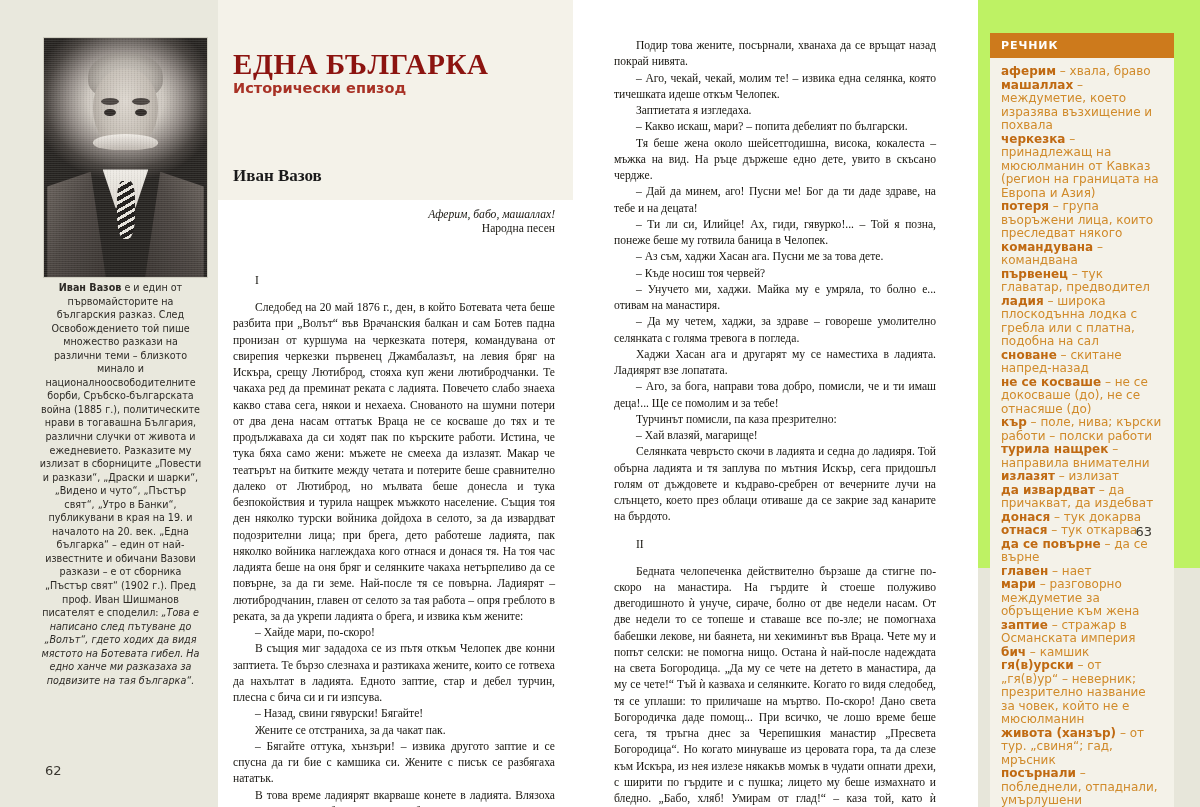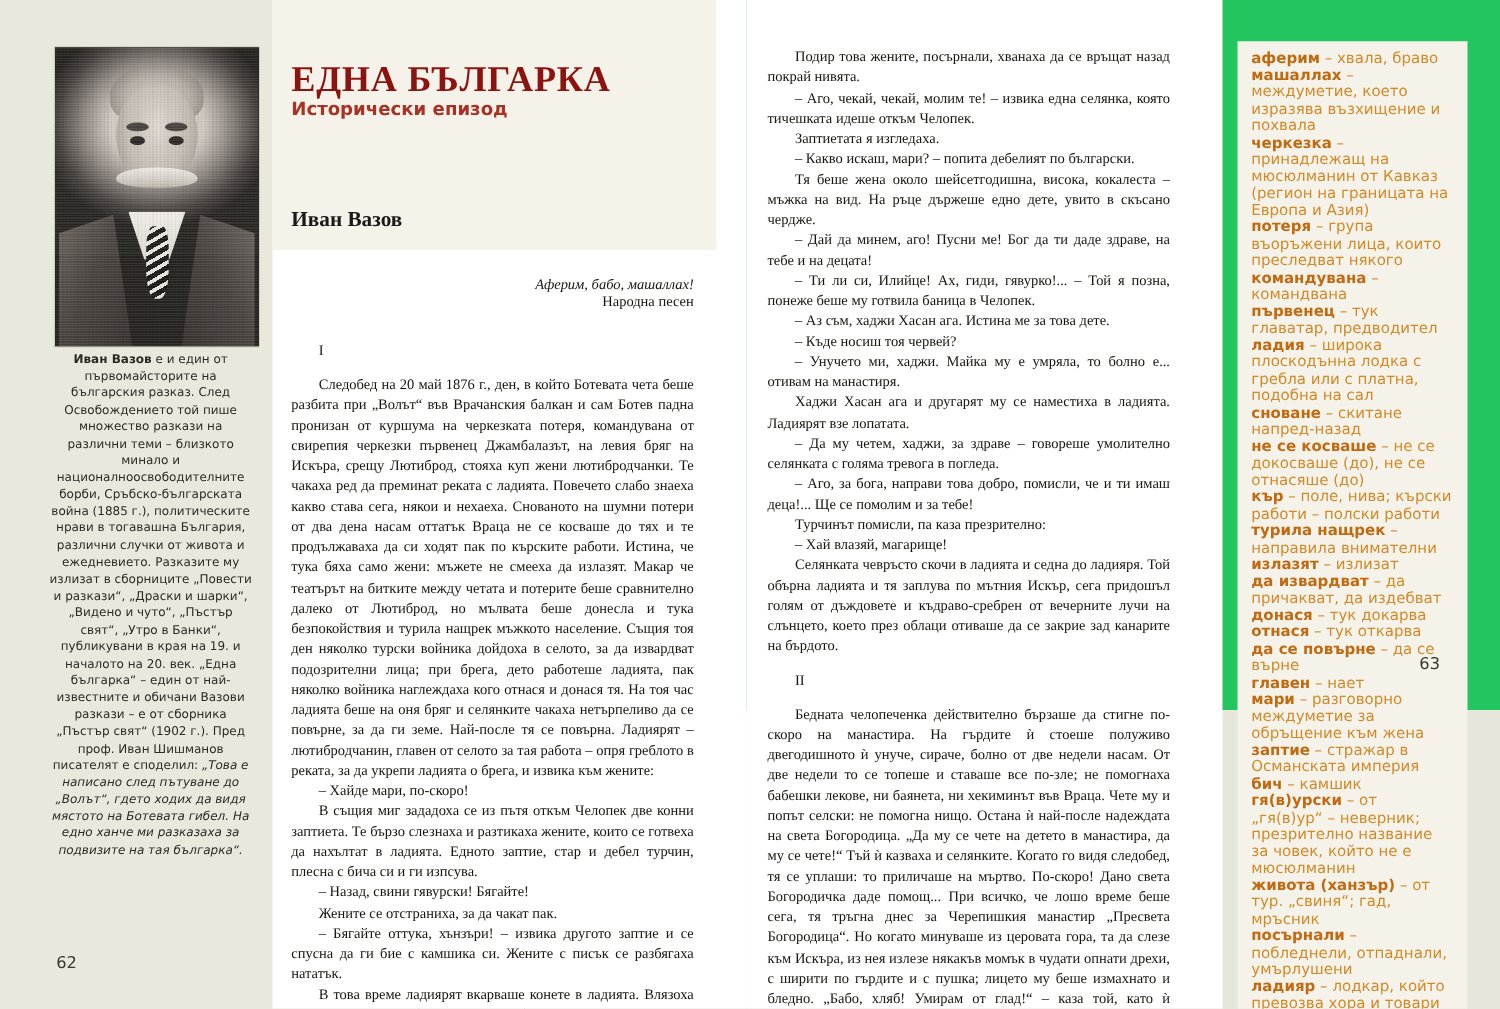--- a/index.html
+++ b/index.html
@@ -84,21 +84,21 @@
     position:absolute;left:233px;top:80px;width:330px;
     font-family:"DejaVu Sans", sans-serif;
     font-weight:bold;font-size:14.5px;color:#a83226;
   }
   .author{
     position:absolute;left:233px;top:166px;width:330px;
     font-family:"Liberation Serif", serif;
     font-weight:bold;font-size:17px;color:#1a1a1a;
   }
   .epigraph{
-    position:absolute;left:233px;top:221px;width:322px;
+    position:absolute;left:233px;top:208px;width:322px;
     text-align:right;font-size:11.6px;line-height:14.4px;color:#17150f;
   }
   .epigraph .q{font-style:italic;}
   .sectmark{
     font-size:11.6px;line-height:16.2px;color:#17150f;
     margin:11px 0 11px 22px;
   }
 
   .col{
     font-family:"Liberation Serif", serif;
@@ -109,21 +109,21 @@
     hyphens:manual;
   }
   .col p{margin:0;text-indent:22px;}
 
   .col-left{
     position:absolute;left:233px;top:262px;width:322px;
   }
 
   
   .page-right{
-    position:relative;width:603px;height:568px;background:#22c55e;flex:0 0 603px;
+    position:relative;width:603px;height:568px;background:#bef264;flex:0 0 603px;
   }
   .right-white{
     position:absolute;left:0px;top:0;width:381px;height:807px;background:#ffffff;
   }
   .col-right{
     position:absolute;left:17px;top:38px;width:322px;
   }
 
   
   .glossary{
@@ -215,37 +215,38 @@
 
     <div class="col col-right">
       <div id="right-paras-a">
           <p>Подир това жените, посърнали, хванаха да се връщат назад покрай нивята.</p>
           <p>– Аго, чекай, чекай, молим те! – извика една селянка, която тичешката идеше откъм Челопек.</p>
           <p>Заптиетата я изгледаха.</p>
           <p>– Какво искаш, мари? – попита дебелият по български.</p>
           <p>Тя беше жена около шейсетгодишна, висока, кокалеста – мъжка на вид. На ръце държеше едно дете, увито в скъсано черджe.</p>
           <p>– Дай да минем, аго! Пусни ме! Бог да ти даде здраве, на тебе и на децата!</p>
           <p>– Ти ли си, Илийце! Ах, гиди, гявурко!... – Той я позна, понеже беше му готвила баница в Челопек.</p>
-          <p>– Аз съм, хаджи Хасан ага. Истина ме за това дете.</p>
+          <p>– Аз съм, хаджи Хасан ага. Пусни ме за това дете.</p>
           <p>– Къде носиш тоя червей?</p>
           <p>– Унучето ми, хаджи. Майка му е умряла, то болно е... отивам на манастиря.</p>
+          <p>– Да му четем, хаджи, за здраве – говореше умолително селянката с голяма тревога в погледа.</p>
           <p>Хаджи Хасан ага и другарят му се наместиха в ладията. Ладиярят взе лопатата.</p>
-          <p>– Да му четем, хаджи, за здраве – говореше умолително селянката с голяма тревога в погледа.</p>
           <p>– Аго, за бога, направи това добро, помисли, че и ти имаш деца!... Ще се помолим и за тебе!</p>
           <p>Турчинът помисли, па каза презрително:</p>
           <p>– Хай влазяй, магарище!</p>
           <p>Селянката чевръсто скочи в ладията и седна до ладияря. Той обърна ладията и тя заплува по мътния Искър, сега придошъл голям от дъждовете и къдраво-сребрен от вечерните лучи на слънцето, което през облаци отиваше да се закрие зад канарите на бърдото.</p>
         </div>
       <div class="sectmark">II</div>
       <div id="right-paras-b">
           <p>Бедната челопеченка действително бързаше да стигне по-скоро на манастира. На гърдите ѝ стоеше полуживо двегодишното ѝ унуче, сираче, болно от две недели насам. От две недели то се топеше и ставаше все по-зле; не помогнаха бабешки лекове, ни баянета, ни хекиминът във Враца. Чете му и попът селски: не помогна нищо. Остана ѝ най-после надеждата на света Богородица. „Да му се чете на детето в манастира, да му се чете!“ Тъй ѝ казваха и селянките. Когато го видя следобед, тя се уплаши: то приличаше на мъртво. По-скоро! Дано света Богородичка даде помощ... При всичко, че лошо време беше сега, тя тръгна днес за Черепишкия манастир „Пресвета Богородица“. Но когато минуваше из церовата гора, та да слезе към Искъра, из нея излезе някакъв момък в чудати опнати дрехи, с ширити по гърдите и с пушка; лицето му беше измахнато и бледно. „Бабо, хляб! Умирам от глад!“ – каза той, като ѝ препречи пътя. Тя веднага се сети: „От ония е, дето ги гонят сега!... Боже господи!“ – пошушна си Илийца уплашена. Тя потърси в торбата и видя, че е забравила да</p>
         </div>
     </div>
 
     <div class="glossary">
+      <div class="gloss-head">РЕЧНИК</div>
       <div class="gloss-body" id="gloss-body">
           <div class="g"><b>аферим</b><span> – хвала, браво</span></div>
           <div class="g"><b>машаллах</b><span> – междуметие, което изразява възхищение и похвала</span></div>
           <div class="g"><b>черкезка</b><span> – принадлежащ на мюсюлманин от Кавказ (регион на границата на Европа и Азия)</span></div>
           <div class="g"><b>потеря</b><span> – група въоръжени лица, които преследват някого</span></div>
           <div class="g"><b>командувана</b><span> – командвана</span></div>
           <div class="g"><b>първенец</b><span> – тук главатар, предводител</span></div>
           <div class="g"><b>ладия</b><span> – широка плоскодънна лодка с гребла или с платна, подобна на сал</span></div>
           <div class="g"><b>сноване</b><span> – скитане напред-назад</span></div>
           <div class="g"><b>не се косваше</b><span> – не се докосваше (до), не се отнасяше (до)</span></div>

